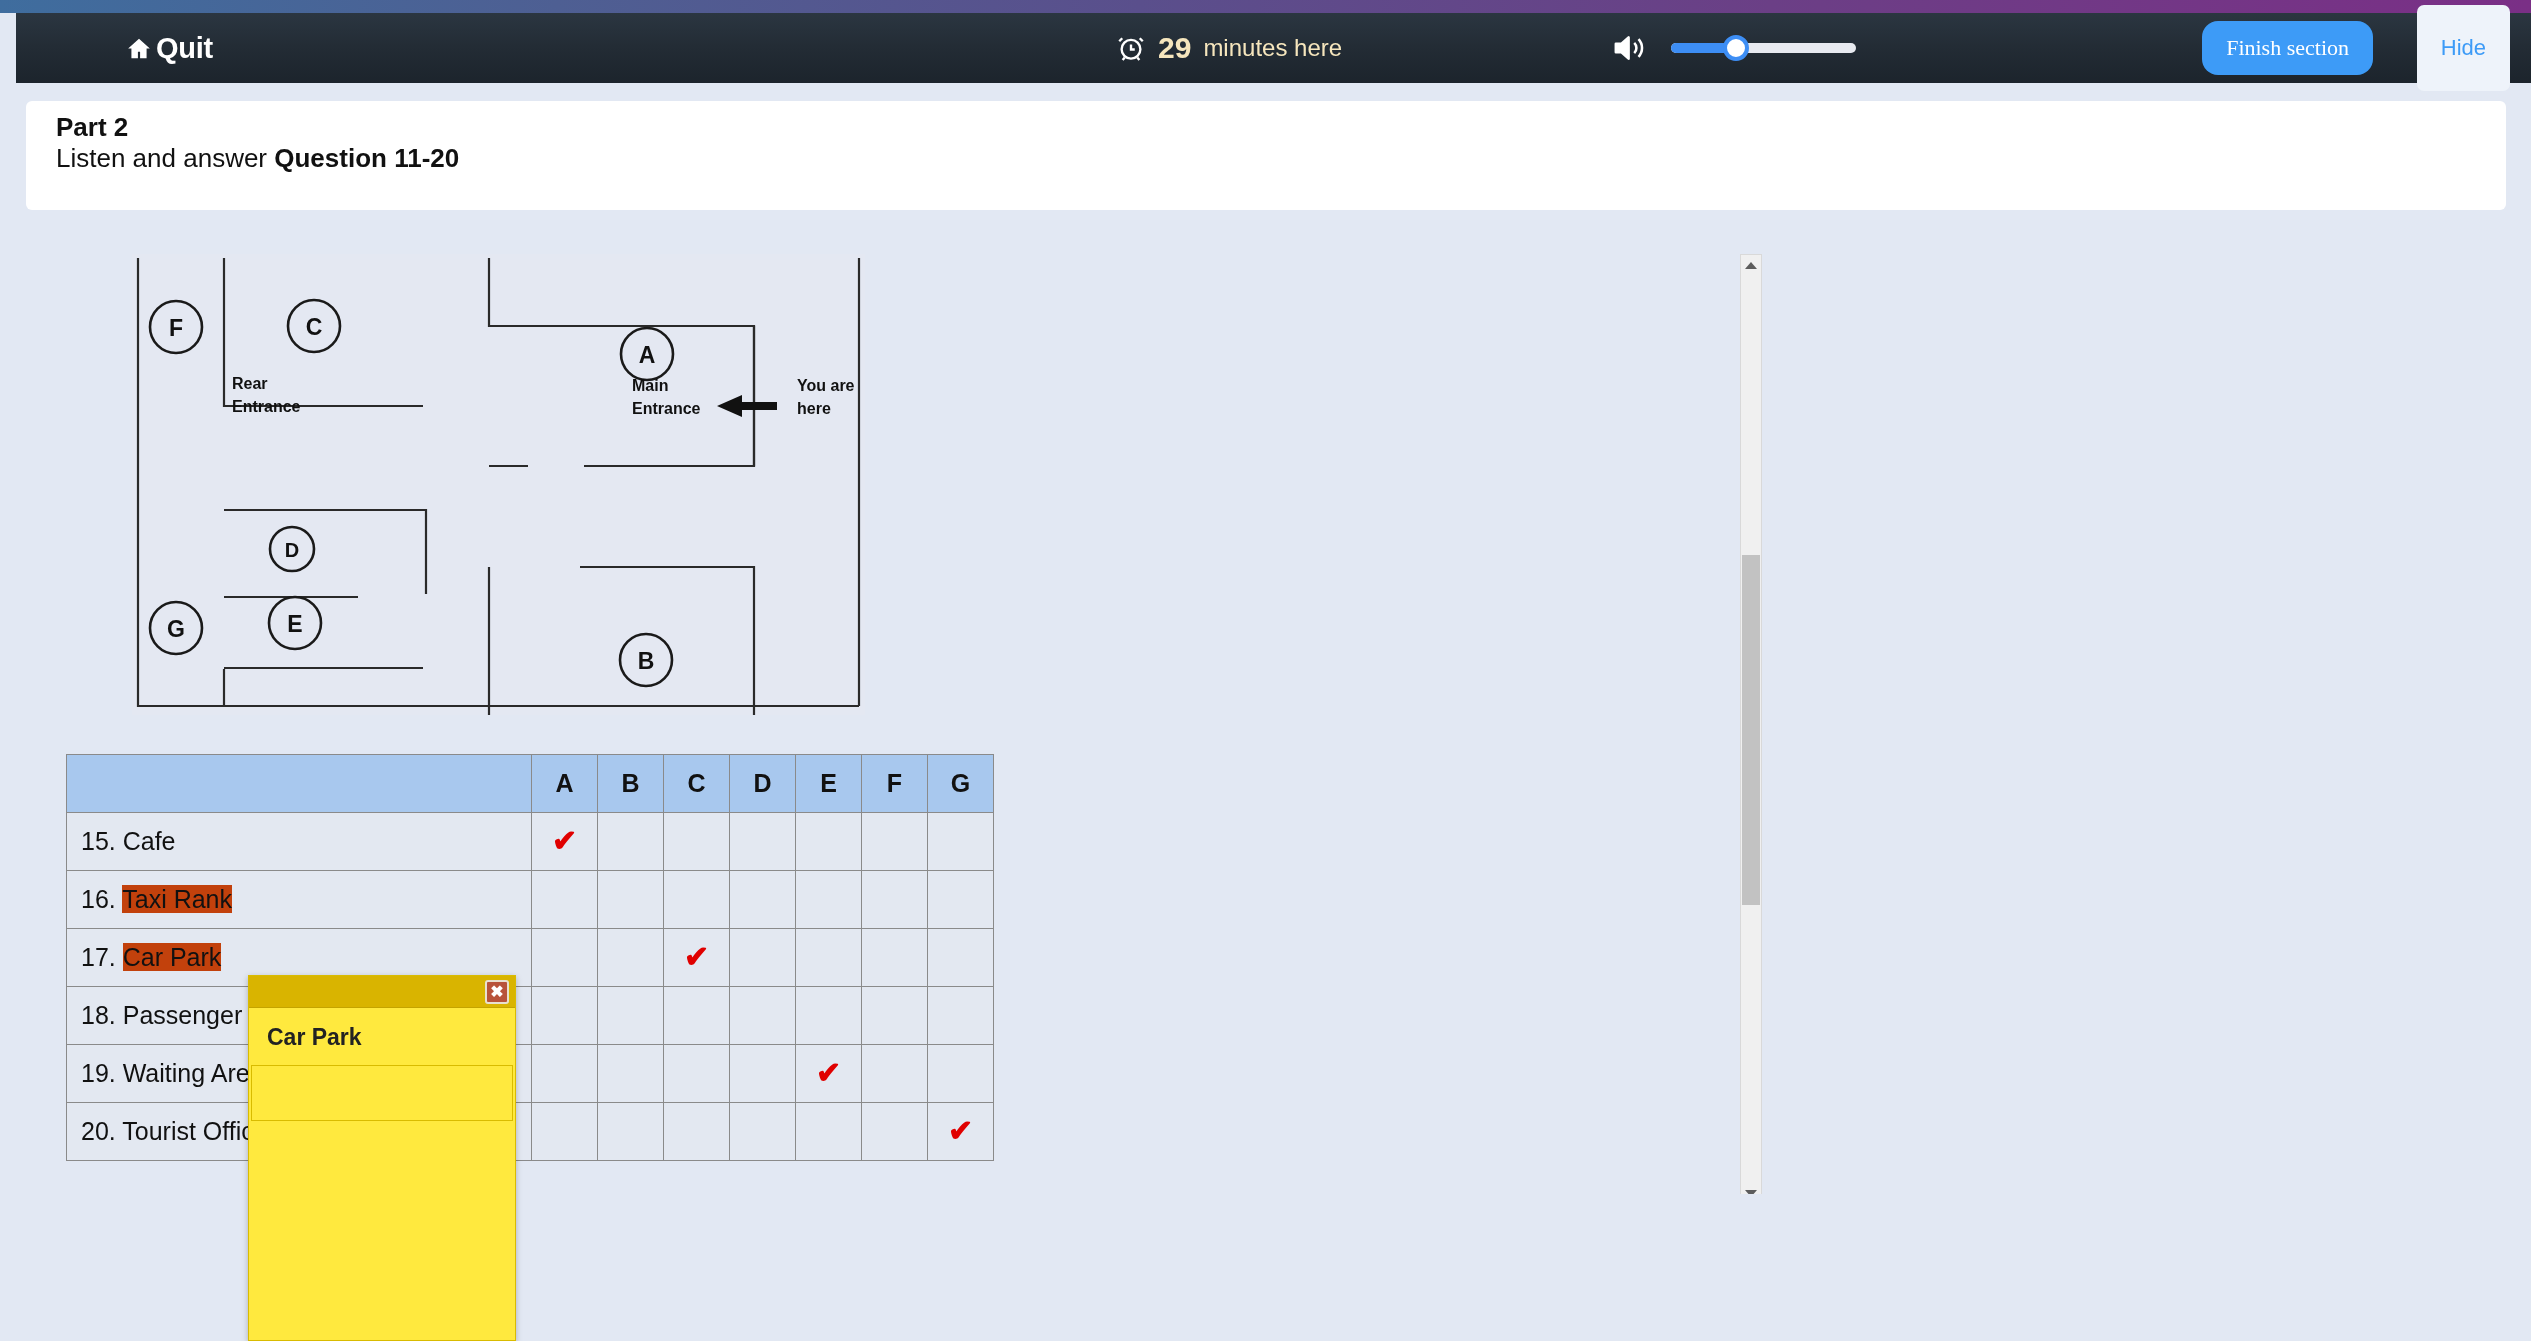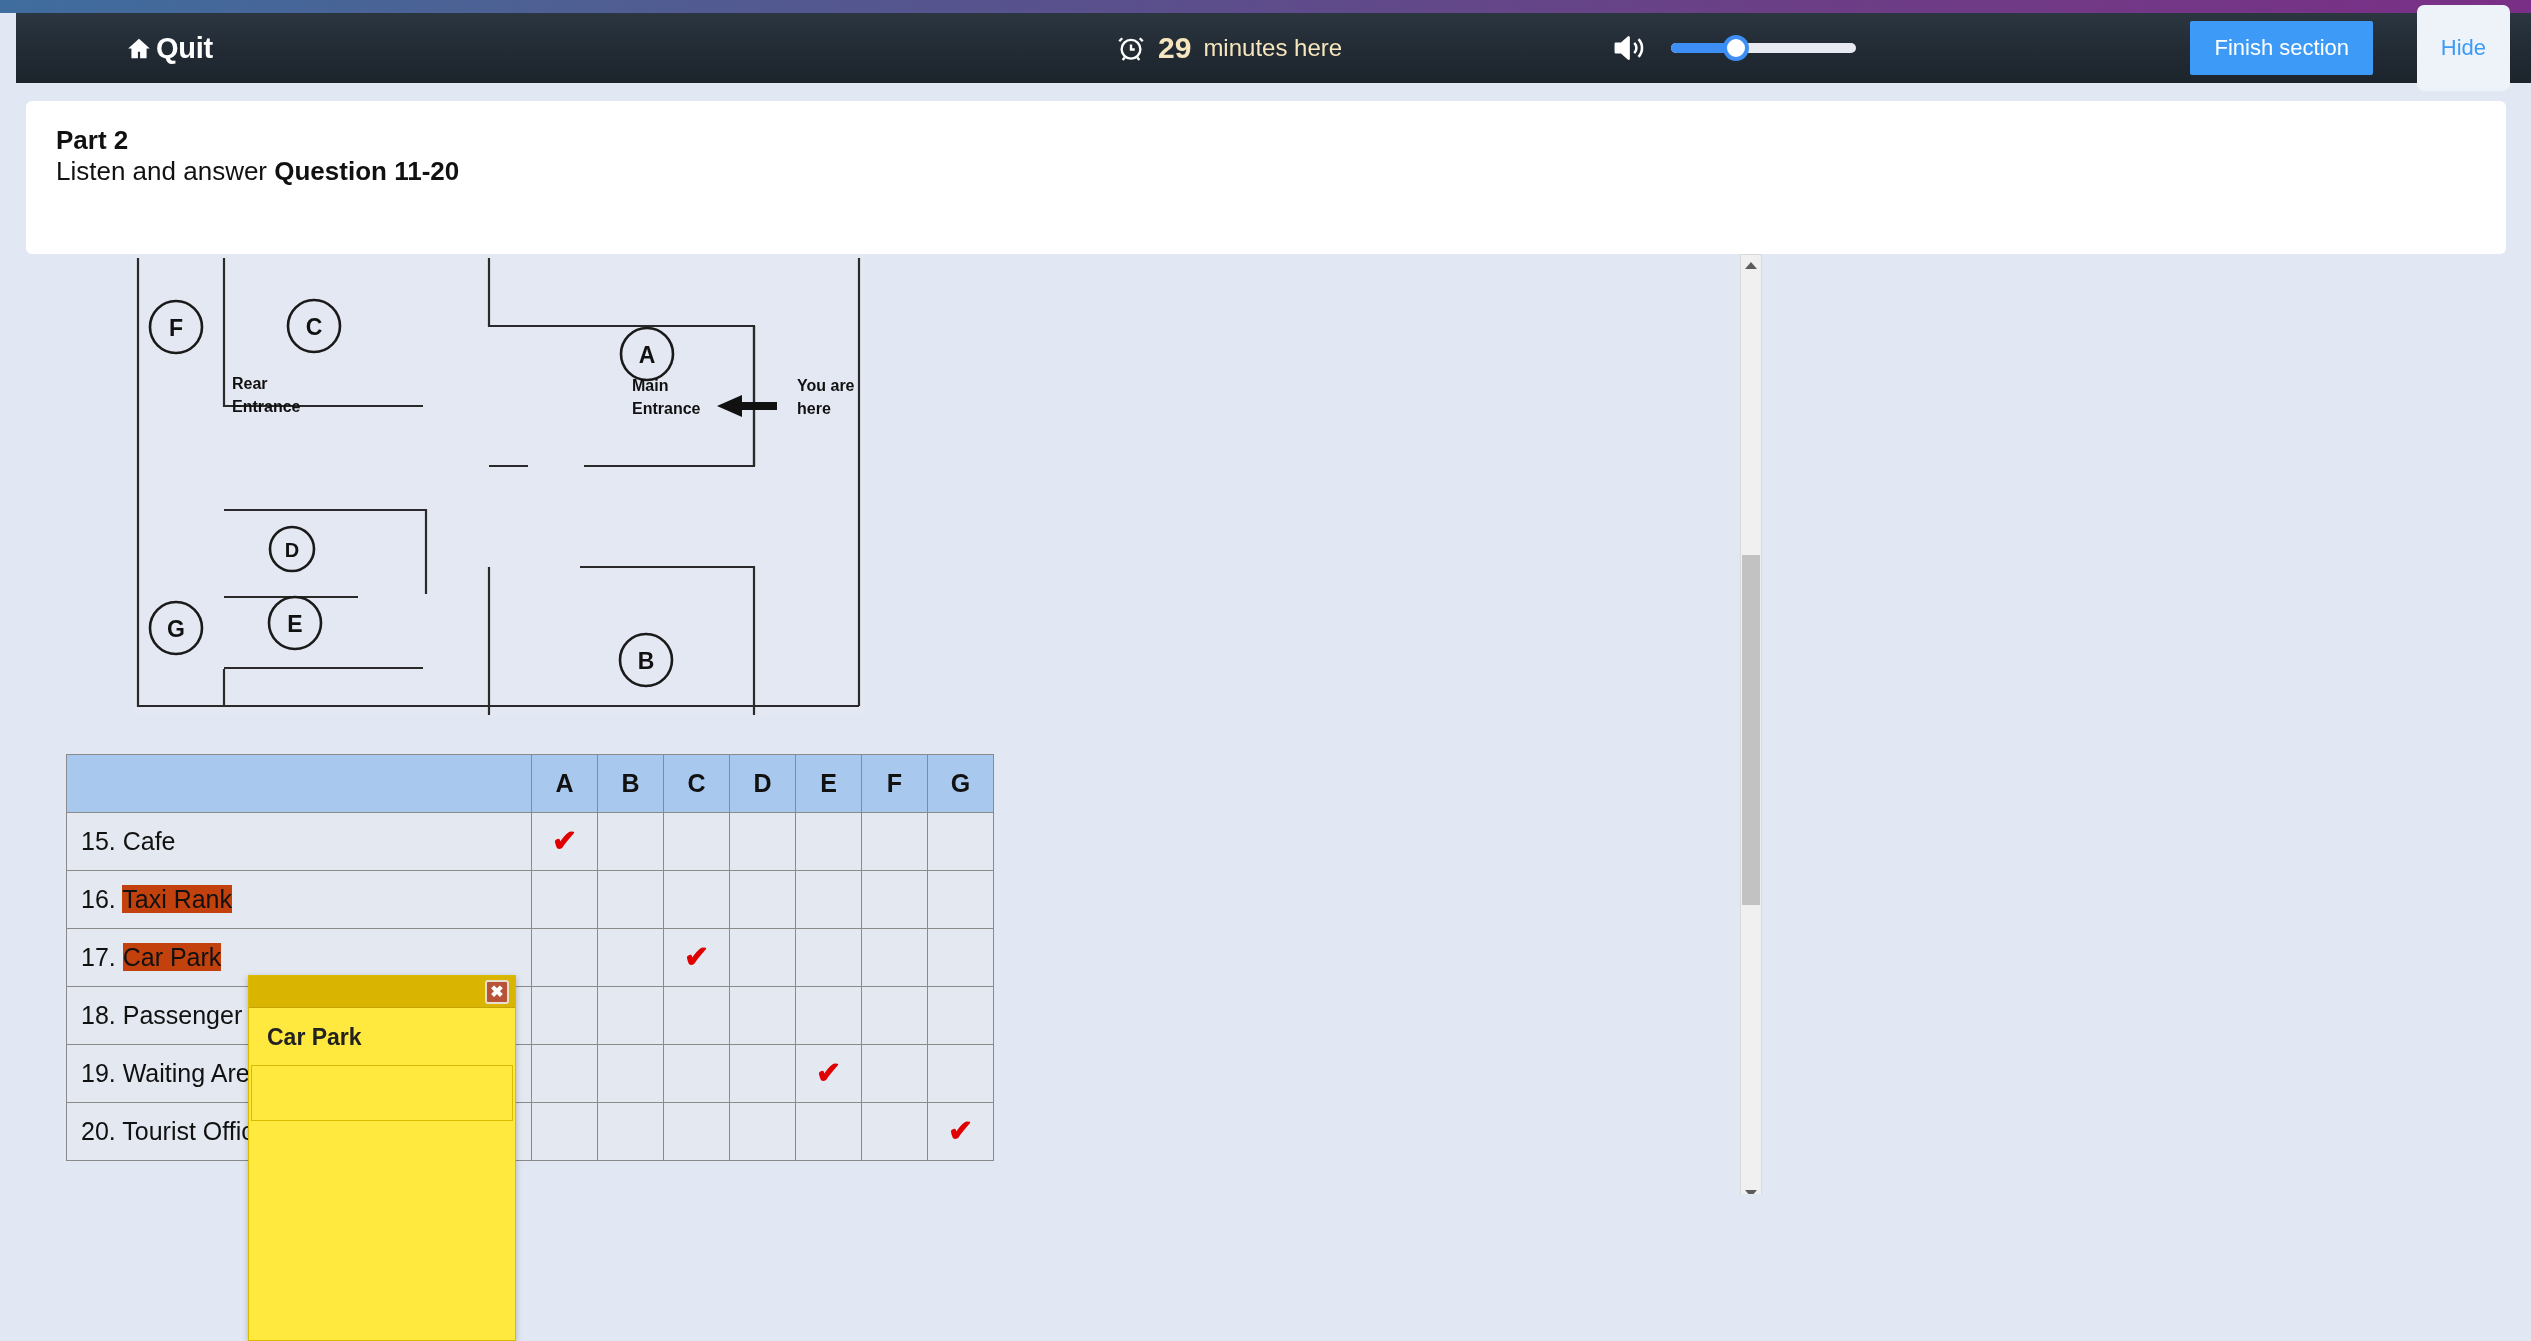--- a/index.html
+++ b/index.html
@@ -53,36 +53,36 @@
     background: #3d8ef5; border-radius: 5px 0 0 5px;
   }
   .slider-knob {
     position: absolute; top: 50%; width: 26px; height: 26px;
     transform: translate(-50%, -50%);
     background: #fff; border: 4px solid #3d8ef5; border-radius: 50%;
   }
 
   .finish-btn {
     position: absolute; right: 174px; top: 50%; transform: translateY(-50%);
-    background: #3d9bf7; color: #fff; border: none; border-radius: 2px;
-    font-size: 22px; font-family: Liberation Sans, sans-serif;
+    background: #3d9bf7; color: #fff; border: none; border-radius: 16px;
+    font-size: 22px; font-family: Liberation Serif, serif;
     padding: 14px 24px; cursor: pointer; white-space: nowrap;
   }
   .hide-btn {
     position: absolute; right: 37px; top: 50%; transform: translateY(-50%);
     background: #eef3fa; color: #3d9bf7; border: none; border-radius: 7px;
     font-size: 22px; font-family: inherit;
     padding: 30px 24px; cursor: pointer; white-space: nowrap;
   }
 
   
   .instr {
-    position: absolute; left: 26px; top: 101px; width: 2480px; height: 153px;
+    position: absolute; left: 26px; top: 101px; width: 2480px; height: 109px;
     background: #fff; border-radius: 6px;
-    padding: 24px 30px;
+    padding: 11px 30px;
   }
   .instr-title { font-size: 26px; font-weight: bold; color: #111; }
   .instr-sub { font-size: 26px; color: #111; }
   .instr-sub b { font-weight: bold; }
 
   
   .content {
     position: absolute; left: 26px; top: 244px; width: 2480px; height: 950px;
     overflow: hidden;
   }

